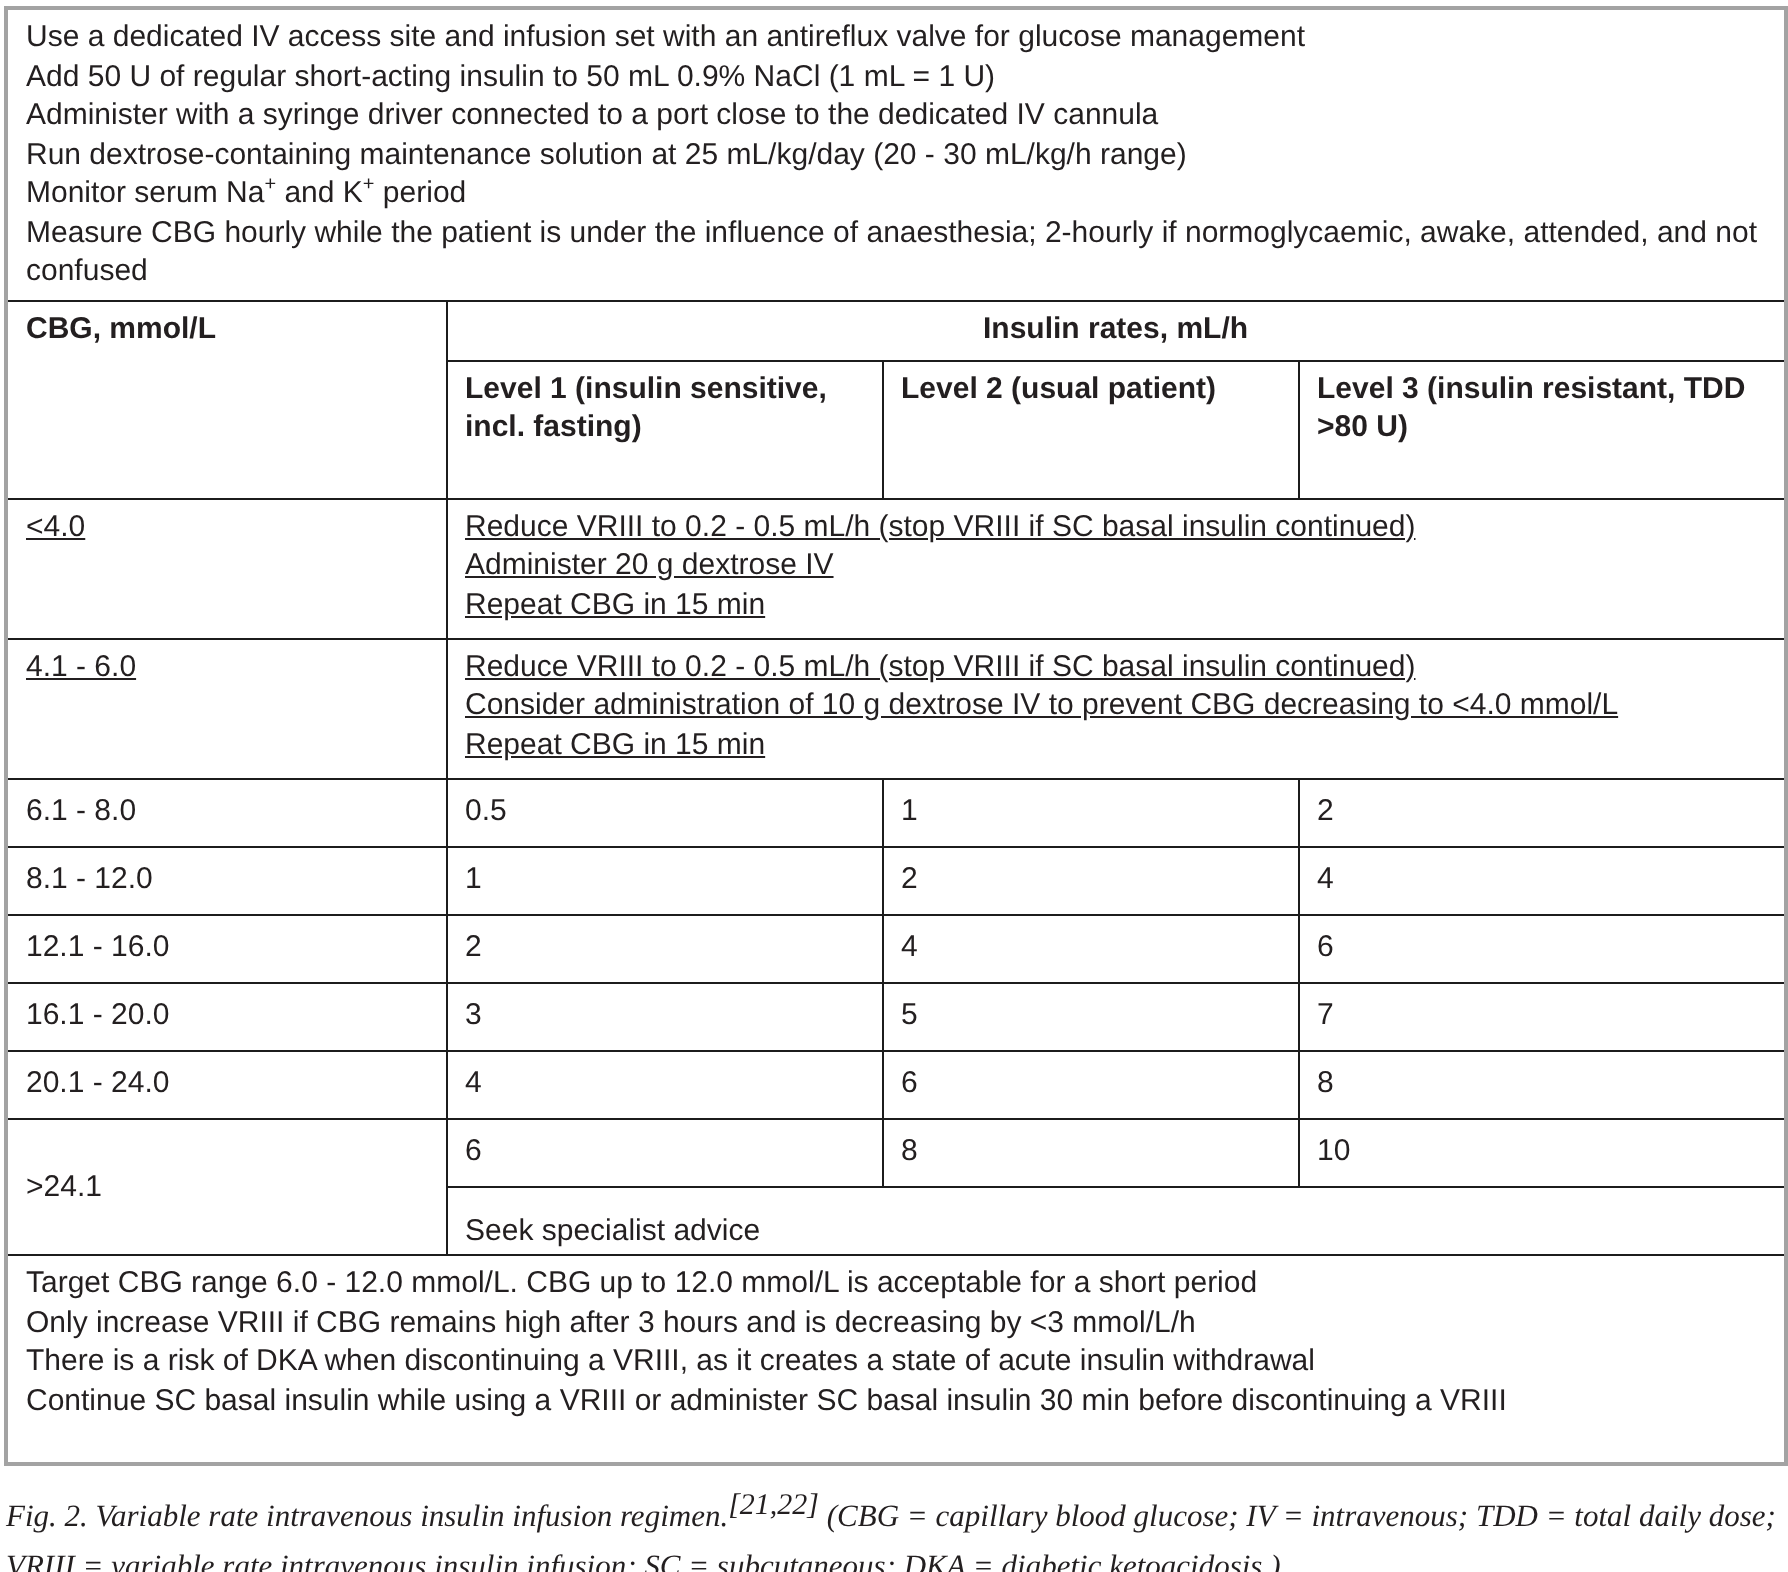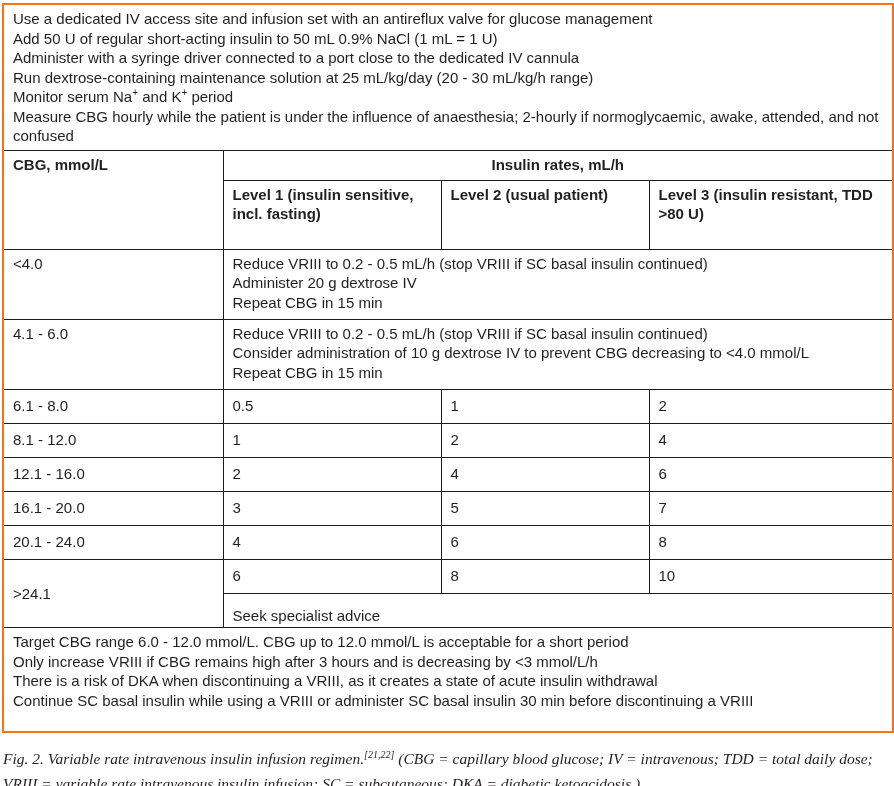--- a/index.html
+++ b/index.html
@@ -10,21 +10,21 @@
     font-family: "Liberation Sans", sans-serif;
     color: #231f20;
   }
   .page { width: 894px; height: 786px; position: relative; }
 
   table.regimen {
     border-collapse: collapse;
     table-layout: fixed;
     width: 890px;
     margin: 3px 0 0 2px;
-    border: 2px solid #f97316;
+    border: 2px solid #a3a3a3;
   }
   table.regimen td {
     border: 1px solid #1c1c1c;
     padding: 4px 9px;
     font-size: 15px;
     line-height: 19.5px;
     vertical-align: top;
     overflow: hidden;
   }
   col.c1 { width: 220px; }
@@ -49,38 +49,38 @@
     padding-bottom: 7px;
     margin-top: 14px;
   }
   td.cbg-hdr {
     font-weight: bold;
     vertical-align: bottom;
     padding-bottom: 7px;
     margin-top: 12px;
   }
 
-  tr.hypo { height: 70px; }
+  tr.hypo { height: 70px; text-decoration: underline; }
   tr.rate { height: 34px; }
   tr.rate td { vertical-align: middle; padding-top: 2px; padding-bottom: 2px; }
   tr.advice { height: 33px; }
   tr.advice td { vertical-align: middle; padding-top: 12px; padding-bottom: 2px; }
   tr.notes { height: 104px; }
 
   sup { font-size: 10px; line-height: 0; }
 
   .caption {
     margin: 13px 4px 0 3px;
     font-family: "Liberation Serif", serif;
     font-style: italic;
     font-size: 15.5px;
     line-height: 25px;
     color: #231f20;
   }
-  .caption sup { font-size: 10px; }
+  .caption sup { font-size: 15px; }
 </style>
 </head>
 <body>
 
 <div class="page">
 
   <table class="regimen">
     <colgroup>
       <col class="c1">
         <col class="c2">

